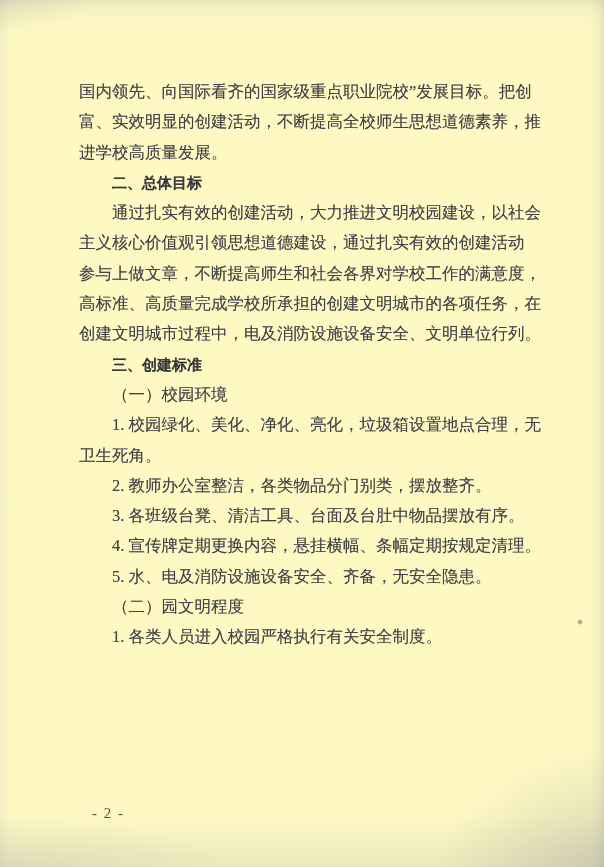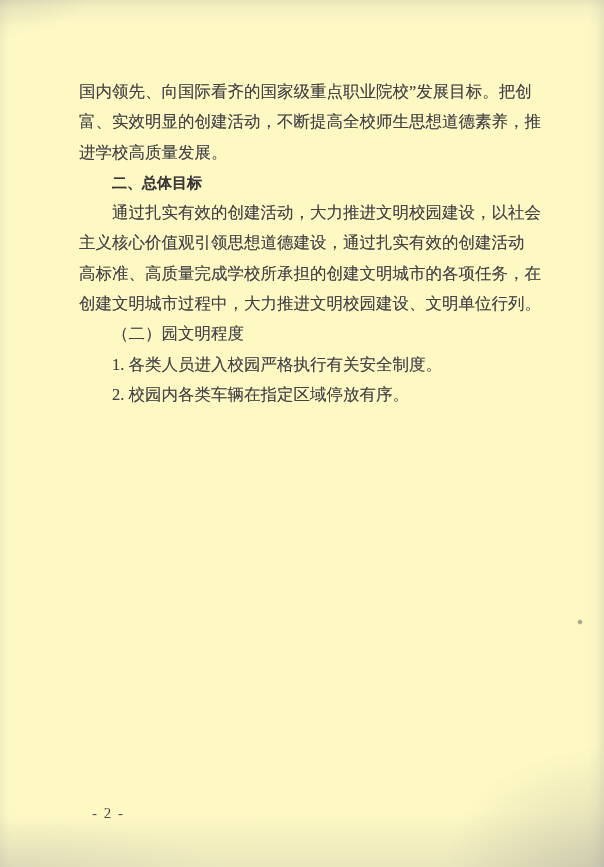--- a/index.html
+++ b/index.html
@@ -70,31 +70,41 @@
     <div>
       <div class="ln">国内领先、向国际看齐的国家级重点职业院校”发展目标。把创</div>
       <div class="ln">富、实效明显的创建活动，不断提高全校师生思想道德素养，推</div>
       <div class="ln">进学校高质量发展。</div>
     </div>
 
     <div>
       <div class="ln ind hd">二、总体目标</div>
       <div class="ln ind">通过扎实有效的创建活动，大力推进文明校园建设，以社会</div>
       <div class="ln">主义核心价值观引领思想道德建设，通过扎实有效的创建活动</div>
+      <div class="ln">参与上做文章，不断提高师生和社会各界对学校工作的满意度，</div>
       <div class="ln">高标准、高质量完成学校所承担的创建文明城市的各项任务，在</div>
-      <div class="ln">创建文明城市过程中，大力推进文明校园建设、文明单位行列。</div>
+      <div class="ln">创建文明城市过程中，电及消防设施设备安全、文明单位行列。</div>
     </div>
 
     <div>
+      <div class="ln ind hd">三、创建标准</div>
 
+      <div>
+        <div class="ln ind">（一）校园环境</div>
+        <div class="ln ind">1. 校园绿化、美化、净化、亮化，垃圾箱设置地点合理，无</div>
+        <div class="ln">卫生死角。</div>
+        <div class="ln ind">2. 教师办公室整洁，各类物品分门别类，摆放整齐。</div>
+        <div class="ln ind">3. 各班级台凳、清洁工具、台面及台肚中物品摆放有序。</div>
+        <div class="ln ind">4. 宣传牌定期更换内容，悬挂横幅、条幅定期按规定清理。</div>
+        <div class="ln ind">5. 水、电及消防设施设备安全、齐备，无安全隐患。</div>
+      </div>
 
       <div>
         <div class="ln ind">（二）园文明程度</div>
         <div class="ln ind">1. 各类人员进入校园严格执行有关安全制度。</div>
-        <div class="ln ind">2. 校园内各类车辆在指定区域停放有序。</div>
       </div>
     </div>
 
   </div>
 
   <div class="pagenum">- 2 -</div>
 
 </div>
 
 </body></html>

